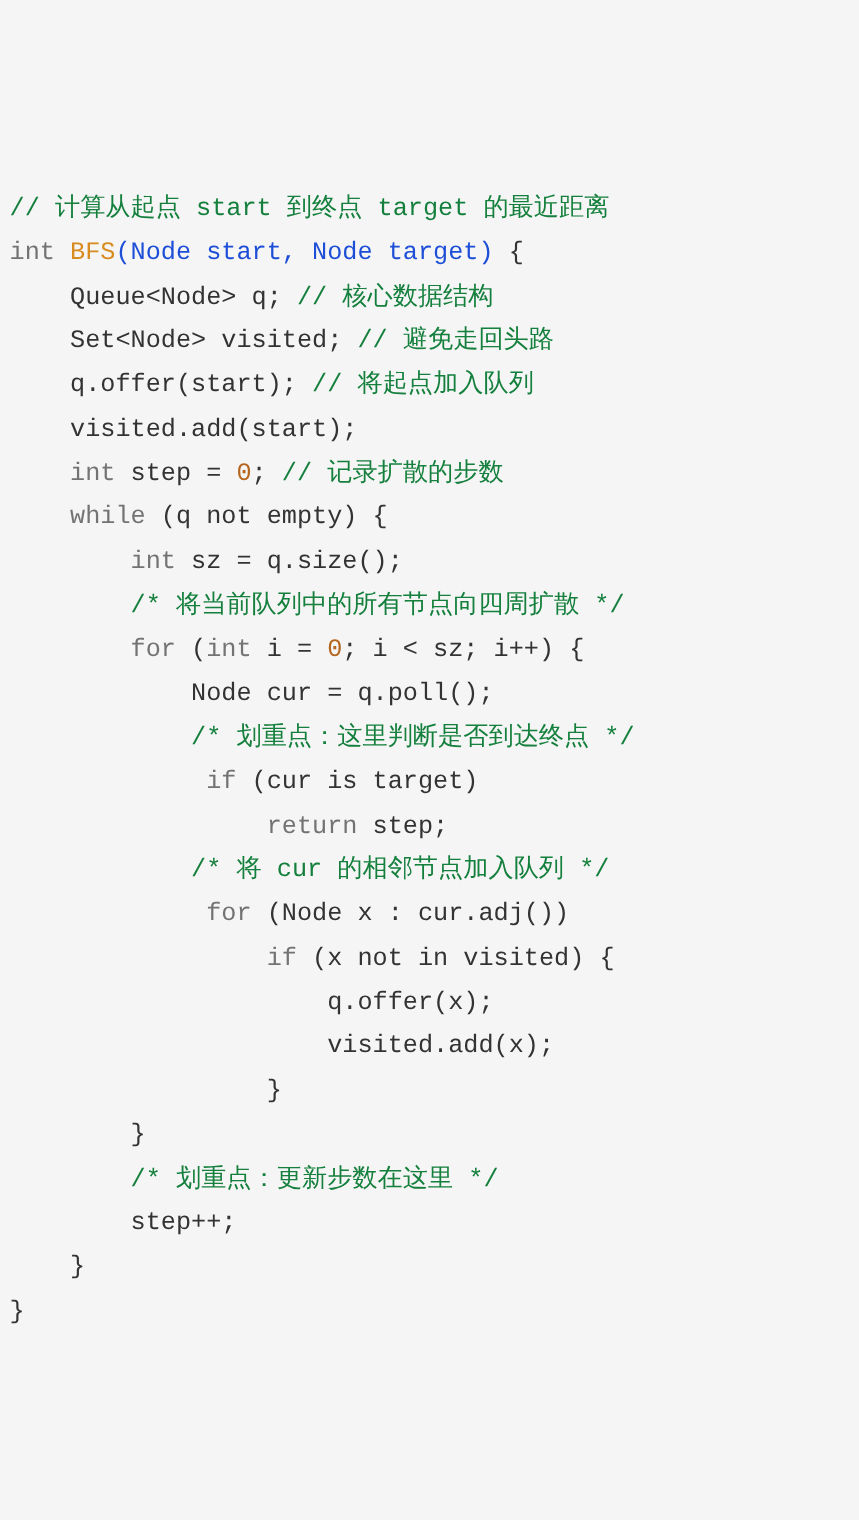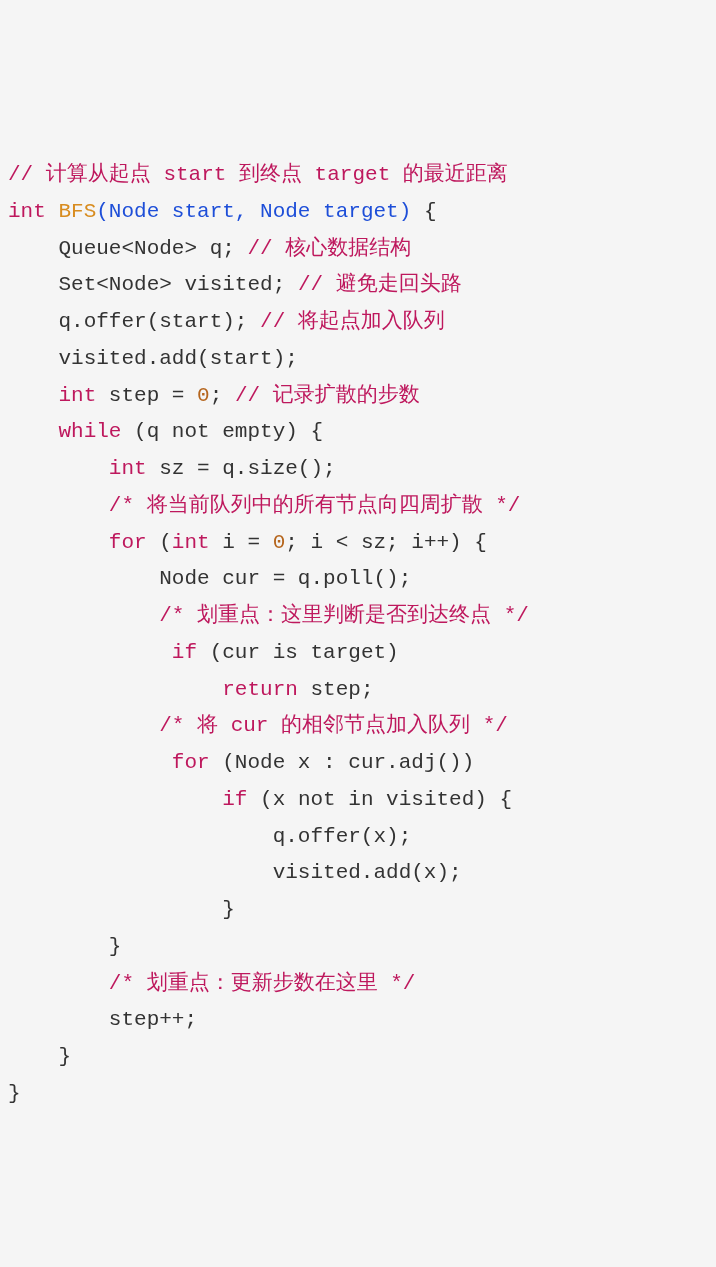--- a/index.html
+++ b/index.html
@@ -6,22 +6,22 @@
     margin: 0;
     padding: 10px 8px;
     background: #f5f5f5;
     font-family: "Consolas", "Monaco", "Courier New", monospace;
     font-size: 21px;
     line-height: 1.75;
     color: #333;
     white-space: pre;
   }
   .code-line { display: block; }
-  .tok-comment { color: #be185d; }
-  .tok-keyword { color: #be185d; } 
+  .tok-comment { color: #15803d; }
+  .tok-keyword { color: #737373; } 
   .tok-num { color: #b5651d; }
   .tok-func { color: #d88c1f; font-family: Liberation Mono, monospace; } 
   .tok-params { color: #1d4ed8; }
   .tok-plain { color: #333; }
 </style>
 </head>
 <body>
 
 
 

